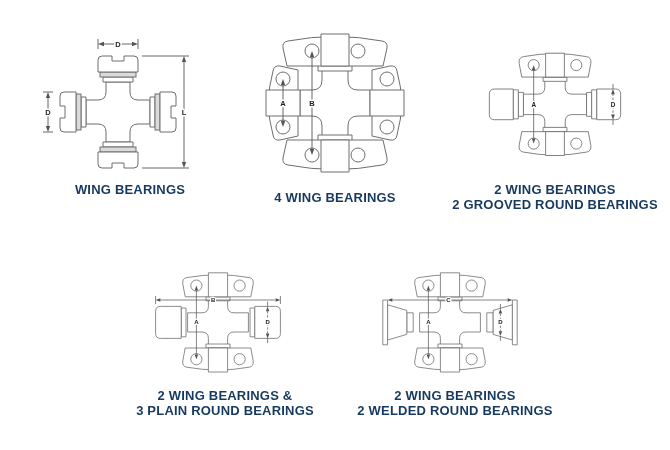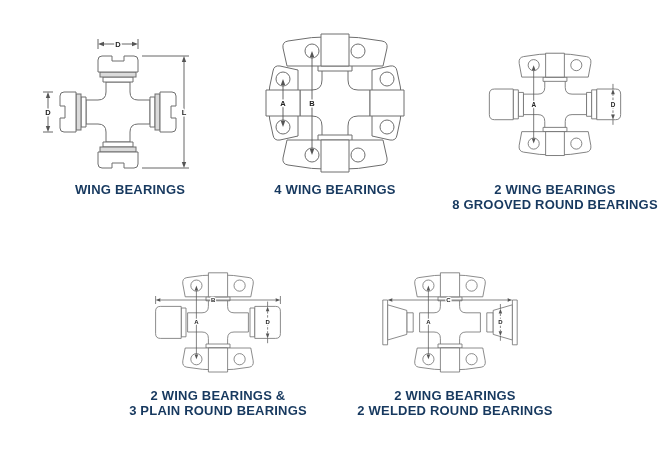--- a/index.html
+++ b/index.html
@@ -123,21 +123,21 @@
       <text class="dl" x="43" y="85">A</text>
     </g>
     <g>
       <line class="dim" x1="72" y1="39" x2="72" y2="131"></line>
       <polygon class="ah" points="72,33 69.8,39 74.2,39"></polygon>
       <polygon class="ah" points="72,137 69.8,131 74.2,131"></polygon>
       <text class="dl" x="72" y="85">B</text>
     </g>
   </svg>
 </div>
-<div class="caption" style="left:235px;top:182px;width:200px;text-align:center;">
+<div class="caption" style="left:235px;top:190px;width:200px;text-align:center;">
   <div>4 WING BEARINGS</div>
 </div>
 
 <div class="fig" style="left:474px;top:36px;">
   <svg width="162" height="141" viewBox="0 0 190 165">
     <g>
       <path class="s" d="M83,52 L107,52 L107,60 Q107,68 115,68 L132,68 L132,92 L115,92 Q107,92 107,100 L107,108 L83,108 L83,100 Q83,92 75,92 L58,92 L58,68 L75,68 Q83,68 83,60 Z"></path>
     </g>
     <g>
       <rect class="s" x="81" y="48" width="28" height="5"></rect>
@@ -174,21 +174,21 @@
       <line class="dim" x1="163" y1="98" x2="163" y2="104"></line>
       <line class="dimd" x1="163" y1="67" x2="163" y2="93"></line>
       <polygon class="ah" points="163,62 160.8,68 165.2,68"></polygon>
       <polygon class="ah" points="163,98 160.8,92 165.2,92"></polygon>
       <text class="dl" x="163" y="80">D</text>
     </g>
   </svg>
 </div>
 <div class="caption" style="left:440px;top:182px;width:230px;">
   <div>2 WING BEARINGS</div>
-  <div>8 GROOVED ROUND BEARINGS</div>
+  <div>2 GROOVED ROUND BEARINGS</div>
 </div>
 
 <div class="fig" style="left:138px;top:260px;">
   <svg width="160" height="132" viewBox="0 0 200 165">
     <g>
       <path class="s" d="M88,48 L112,48 L112,58 Q112,66 120,66 L138,66 L138,90 L120,90 Q112,90 112,98 L112,106 L88,106 L88,98 Q88,90 80,90 L62,90 L62,66 L80,66 Q88,66 88,58 Z"></path>
     </g>
     <g>
       <rect class="s" x="85" y="46" width="30" height="5"></rect>
       <path class="s" d="M59,46 L56,30 Q55,23 61,22 Q100,15 139,22 Q145,23 144,30 L141,46 Z"></path>
@@ -228,21 +228,21 @@
     <g>
       <line class="dim" x1="162" y1="52" x2="162" y2="58"></line>
       <line class="dim" x1="162" y1="98" x2="162" y2="104"></line>
       <line class="dimd" x1="162" y1="64" x2="162" y2="92"></line>
       <polygon class="ah" points="162,58 159.8,64 164.2,64"></polygon>
       <polygon class="ah" points="162,98 159.8,92 164.2,92"></polygon>
       <text class="dl" x="162" y="78">D</text>
     </g>
   </svg>
 </div>
-<div class="caption" style="left:103px;top:388px;width:230px;">
+<div class="caption" style="left:110px;top:388px;width:230px;">
   <div>2 WING BEARINGS &amp;</div>
   <div>3 PLAIN ROUND BEARINGS</div>
 </div>
 
 <div class="fig" style="left:370px;top:260px;">
   <svg width="160" height="132" viewBox="0 0 200 165">
     <g>
       <path class="s" d="M88,48 L112,48 L112,58 Q112,66 120,66 L138,66 L138,90 L120,90 Q112,90 112,98 L112,106 L88,106 L88,98 Q88,90 80,90 L62,90 L62,66 L80,66 Q88,66 88,58 Z"></path>
     </g>
     <g>

